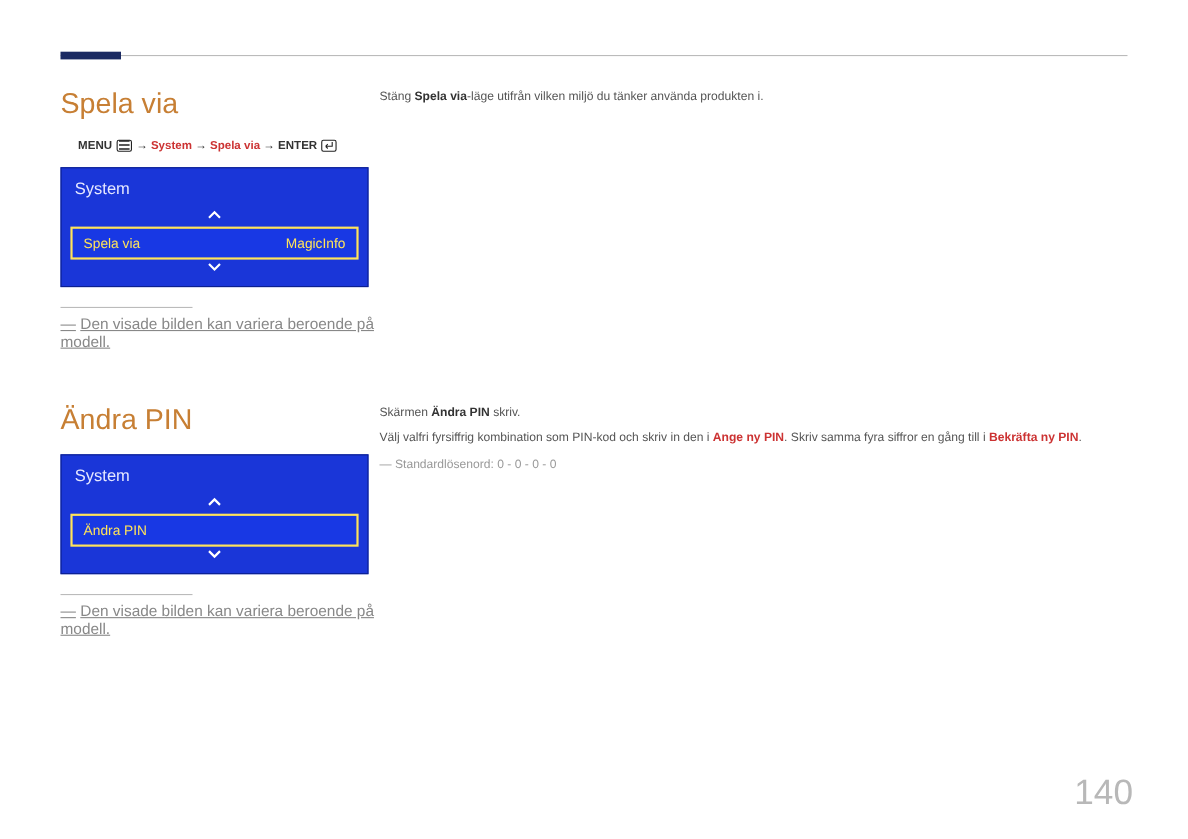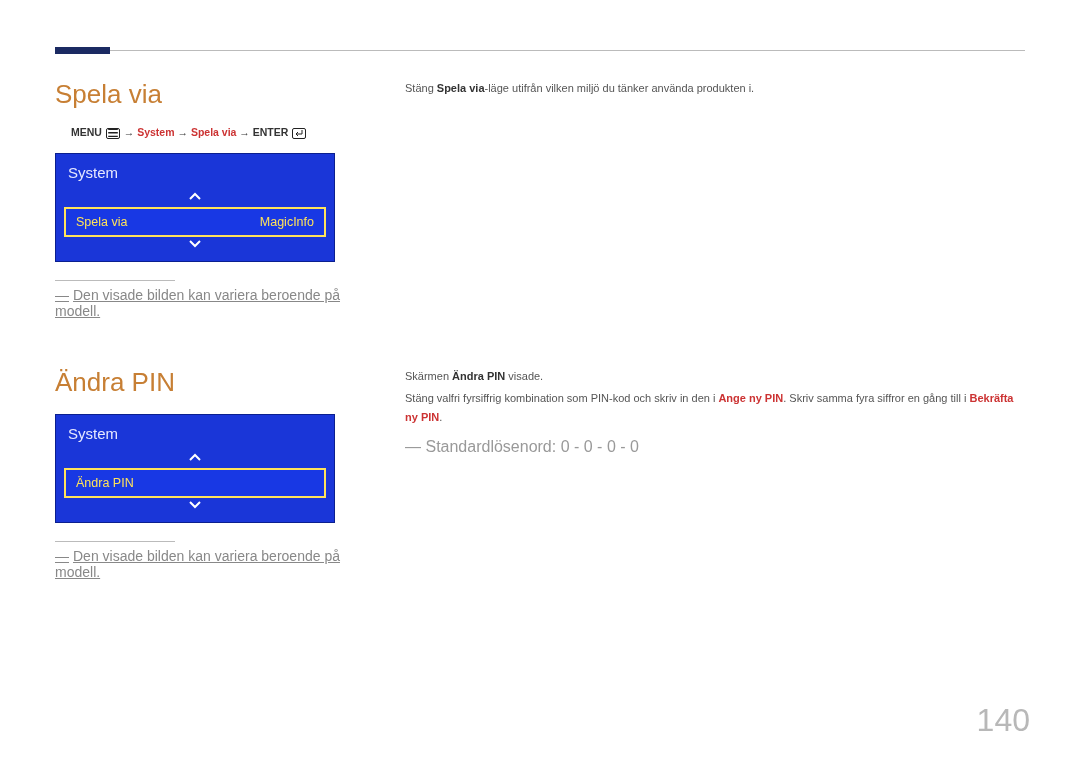--- a/index.html
+++ b/index.html
@@ -23,21 +23,20 @@
   }
   .header-rule::before {
     content: "";
     position: absolute;
     left: 0; top: -3px;
     width: 55px; height: 7px;
     background: #1b2a62;
   }
   .section {
     display: flex;
-    gap: 60px;
     margin-bottom: 48px;
   }
   .left-col { width: 290px; flex-shrink: 0; }
   .right-col { flex: 1; line-height: 1.7; color: #555; font-size: 11px; }
   h2.section-heading {
     color: #c77f34;
     font-weight: 400;
     font-size: 26px;
     margin-bottom: 16px;
   }
@@ -102,21 +101,21 @@
     font-size: 14px;
     text-decoration: underline;
   }
   .footnote .dash { margin-right: 4px; }
   .right-col p { margin-bottom: 4px; }
   .bullet-row { margin-top: 4px; }
   .bullet-row .dot { margin: 0 8px 0 12px; }
   .red-text { color: #c33; font-weight: 700; }
   .bold { font-weight: 700; color: #333; }
   .right-footnote {
-    color: #999; font-size: 16px; margin-top: 6px;
+    color: #999; font-size: 11px; margin-top: 6px;
   }
   .page-number {
     position: absolute;
     bottom: 24px;
     right: 50px;
     font-size: 32px;
     color: #b8b8b8;
     font-weight: 300;
   }
 </style>
@@ -206,24 +205,24 @@
       </div>
 
       <div class="footnote-rule"></div>
       <div class="footnote">
         <span class="dash">―</span><span>Den visade bilden kan variera beroende på modell.</span>
       </div>
     </div>
 
     <div class="right-col">
       <p>
-        <span>Skärmen </span><span class="bold">Ändra PIN</span><span> visade.</span>
+        <span>Skärmen </span><span class="bold">Ändra PIN</span><span> skriv.</span>
       </p>
       <p>
-        <span>Stäng valfri fyrsiffrig kombination som PIN-kod och skriv in den i </span><span class="red-text">Ange ny PIN</span><span>. Skriv samma fyra siffror en gång till i </span><span class="red-text">Bekräfta ny PIN</span><span>.</span>
+        <span>Välj valfri fyrsiffrig kombination som PIN-kod och skriv in den i </span><span class="red-text">Ange ny PIN</span><span>. Skriv samma fyra siffror en gång till i </span><span class="red-text">Bekräfta ny PIN</span><span>.</span>
       </p>
       <p class="right-footnote">
         <span class="dash">―</span> <span>Standardlösenord: 0 - 0 - 0 - 0</span>
       </p>
     </div>
   </div>
 
   <div class="page-number">140</div>
 </div>
 

